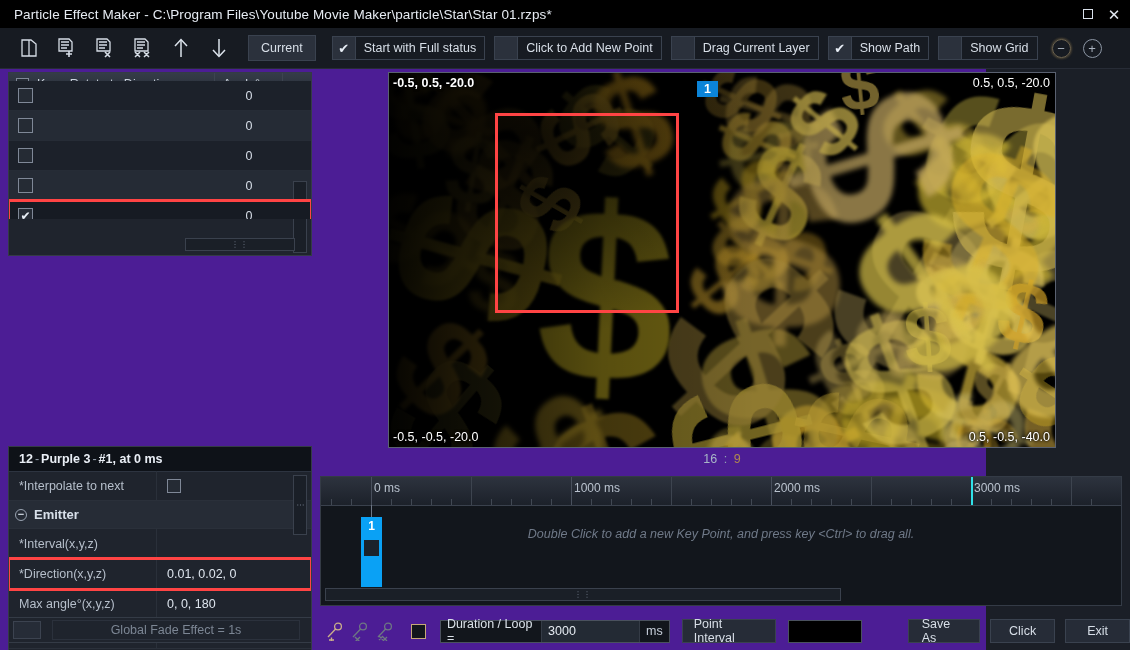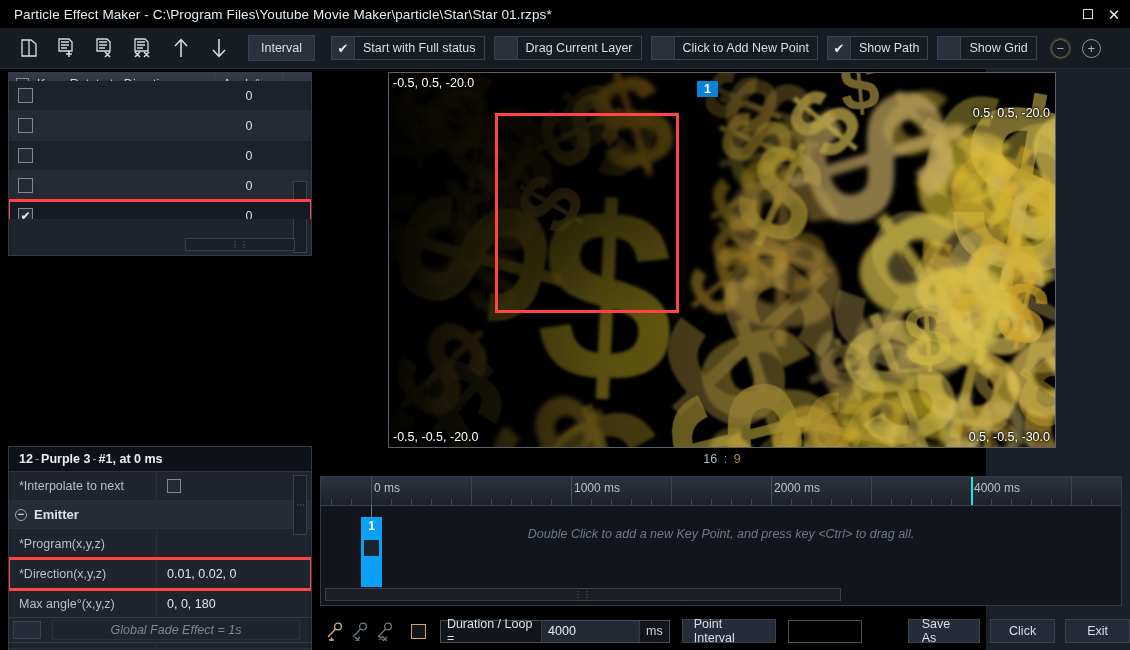--- a/index.html
+++ b/index.html
@@ -5,21 +5,21 @@
 <style>
   html,body{margin:0;padding:0;}
   body{
     width:1130px;height:650px;overflow:hidden;
     background:#1b1f27;
     font-family:"Liberation Sans", sans-serif;
     font-size:12px;
     color:#c9d1d9;
     -webkit-font-smoothing:antialiased;
   }
-  #app{position:relative;width:986px;height:650px;background:#000000;}
+  #app{position:relative;width:986px;height:650px;background:#4c1d95;}
 
   
   .titlebar{
     position:absolute;left:0;top:0;width:1130px;height:28px;
     background:#000000;
     display:flex;align-items:center;
   }
   .titlebar .ttl{
     margin-left:14px;font-size:13.5px;color:#e6ebf2;letter-spacing:.1px;
     white-space:nowrap;
@@ -129,33 +129,33 @@
     display:flex;align-items:center;justify-content:center;box-sizing:border-box;
     color:#cdd5df;font-size:11px;line-height:1;
   }
   .pcheck{width:14px;height:14px;border:1.3px solid #7f8897;background:#252b34;box-sizing:border-box;}
 
   
   #fade-bar{position:absolute;left:8px;top:617px;width:304px;height:26px;
     border:1px solid #343b46;background:#1f242d;display:flex;align-items:center;box-sizing:border-box;}
   #fade-bar .sw{width:28px;height:18px;background:#262c37;border:1px solid #3c4350;margin-left:4px;box-sizing:border-box;}
   #fade-bar .ft{flex:1;text-align:center;color:#7c8694;font-size:12.5px;border:1px solid #2b313c;height:20px;
-    display:flex;align-items:center;justify-content:center;margin:0 11px;box-sizing:border-box;font-style:italic;}
+    display:flex;align-items:center;justify-content:center;margin:0 11px;box-sizing:border-box;}
 
   
   #preview{
     position:absolute;left:388px;top:72px;width:668px;height:376px;
     background:#000;border:1px solid #5a6170;box-sizing:border-box;overflow:hidden;
   }
   #particles{position:absolute;inset:0;}
   .dlr{position:absolute;font-weight:bold;line-height:1;transform-origin:50% 50%;
        color:#d8c27a;user-select:none;}
   .corner{position:absolute;font-size:12.5px;color:#ffffff;text-shadow:0 0 3px #000,0 0 3px #000;}
-  .c-tl{left:4px;top:3px;}
-  .c-tr{right:5px;top:3px;margin-top:30px;}
+  .c-tl{left:4px;top:3px;font-weight:bold;}
+  .c-tr{right:5px;top:3px;}
   .c-bl{left:4px;bottom:3px;}
   .c-br{right:5px;bottom:3px;}
   .badge{
     position:absolute;background:#0b84d8;color:#fff;font-size:12.5px;font-weight:bold;
     padding:1px 7px;
   }
   .annot{position:absolute;border:3px solid #ff4444;box-sizing:border-box;}
   #ratio{position:absolute;left:388px;top:452px;width:668px;text-align:center;font-size:12.5px;color:#93a2b5;}
   #ratio b{color:#a8b6c7;font-weight:normal;}
   #ratio i{color:#b0894f;font-style:normal;}
@@ -244,33 +244,33 @@
           <path d="M3 9 L9 2.5 L15 9"></path>
       </svg>
     </div>
     <div class="tbicon">
       <svg width="18" height="22" viewBox="0 0 18 22" fill="none" stroke="#dde4ed" stroke-width="1.5">
         <path d="M9 2 V19"></path>
           <path d="M3 13 L9 19.5 L15 13"></path>
       </svg>
     </div>
 
-    <div class="btn flat" style="margin-left:14px;height:26px;padding:0 12px;">Interval</div>
+    <div class="btn flat" style="margin-left:14px;height:26px;padding:0 12px;">Current</div>
 
     <div class="chk-btn" style="margin-left:16px;">
       <div class="cbox">✔</div>
       <div class="lbl">Start with Full status</div>
     </div>
     <div class="chk-btn" style="margin-left:9px;">
       <div class="cbox"></div>
-      <div class="lbl">Drag Current Layer</div>
+      <div class="lbl">Click to Add New Point</div>
     </div>
     <div class="chk-btn" style="margin-left:9px;">
       <div class="cbox"></div>
-      <div class="lbl">Click to Add New Point</div>
+      <div class="lbl">Drag Current Layer</div>
     </div>
     <div class="chk-btn" style="margin-left:9px;">
       <div class="cbox">✔</div>
       <div class="lbl">Show Path</div>
     </div>
     <div class="chk-btn" style="margin-left:9px;">
       <div class="cbox"></div>
       <div class="lbl">Show Grid</div>
     </div>
 
@@ -349,21 +349,21 @@
             <div class="pcheck"></div>
           </div>
         </div>
         <div class="prow group">
           <div class="gk">
             <div class="minus-circle">−</div>
             <span>Emitter</span>
           </div>
         </div>
         <div class="prow">
-          <div class="pk">*Program(x,y,z)</div>
+          <div class="pk">*Interval(x,y,z)</div>
         </div>
         <div class="prow" style="position: relative; outline: rgb(255, 68, 68) solid 3px; outline-offset: -1px; z-index: 3;">
           <div class="pk">*Direction(x,y,z)</div>
           <div class="pv">0.01, 0.02, 0</div>
         </div>
         <div class="prow">
           <div class="pk">Max angle°(x,y,z)</div>
           <div class="pv">0, 0, 180</div>
         </div>
         <div class="prow">
@@ -460,38 +460,38 @@
         <div class="dlr" style="left: 455.422px; top: 360.845px; font-size: 206.097px; color: rgb(201, 159, 59); opacity: 0.37; transform: rotate(-63.4deg); filter: blur(2.31px);">$</div>
         <div class="dlr" style="left: 481.109px; top: 102.899px; font-size: 231.482px; color: rgb(217, 195, 74); opacity: 0.69; transform: rotate(-35.6deg); filter: blur(2.63px);">$</div>
         <div class="dlr" style="left: 57.1454px; top: 49.8298px; font-size: 97.5864px; color: rgb(135, 113, 33); opacity: 0.53; transform: rotate(8.6deg); filter: blur(1.84px);">$</div>
         <div style="position: absolute; inset: 0px; pointer-events: none; background: linear-gradient(90deg, rgba(0, 0, 0, 0.92) 0%, rgba(0, 0, 0, 0.62) 12%, rgba(0, 0, 0, 0.18) 32%, rgba(0, 0, 0, 0) 55%), radial-gradient(at 20% 18%, rgba(0, 0, 0, 0.75) 0%, rgba(0, 0, 0, 0) 45%);"></div>
       </div>
     <div class="annot" style="left:106px;top:40px;width:184px;height:200px;"></div>
     <div class="badge" style="left:308px;top:8px;">1</div>
     <div class="corner c-tl">-0.5, 0.5, -20.0</div>
     <div class="corner c-tr">0.5, 0.5, -20.0</div>
     <div class="corner c-bl">-0.5, -0.5, -20.0</div>
-    <div class="corner c-br">0.5, -0.5, -30.0</div>
+    <div class="corner c-br">0.5, -0.5, -40.0</div>
   </div>
   <div id="ratio">
     <b>16</b>
     <span style="margin:0 3px;">:</span>
     <i>9</i>
   </div>
 
   <div id="timeline">
     <div id="ruler">
         <div class="rmaj" style="left: 50px;"></div>
         <div class="rlabel" style="left: 50px;">0 ms</div>
         <div class="rmaj" style="left: 250px;"></div>
         <div class="rlabel" style="left: 250px;">1000 ms</div>
         <div class="rmaj" style="left: 450px;"></div>
         <div class="rlabel" style="left: 450px;">2000 ms</div>
         <div class="rmaj" style="left: 650px;"></div>
-        <div class="rlabel" style="left: 650px;">4000 ms</div>
+        <div class="rlabel" style="left: 650px;">3000 ms</div>
         <div class="rmaj" style="left: 150px; background: rgb(61, 68, 79);"></div>
         <div class="rmaj" style="left: 350px; background: rgb(61, 68, 79);"></div>
         <div class="rmaj" style="left: 550px; background: rgb(61, 68, 79);"></div>
         <div class="rmaj" style="left: 750px; background: rgb(61, 68, 79);"></div>
         <div class="rmin" style="left: 10px;"></div>
         <div class="rmin" style="left: 30px;"></div>
         <div class="rmin" style="left: 70px;"></div>
         <div class="rmin" style="left: 90px;"></div>
         <div class="rmin" style="left: 110px;"></div>
         <div class="rmin" style="left: 130px;"></div>
@@ -554,21 +554,21 @@
       <svg width="20" height="20" viewBox="0 0 20 20" fill="none" stroke="#6e7783" stroke-width="1.3">
         <circle cx="13" cy="5.5" r="3.4"></circle>
           <path d="M10.6 8 L3 16"></path>
         <path d="M4 15 l4 4 M8 15 l-4 4 M8 16 l4 4 M12 16 l-4 4" stroke-width="1.3"></path>
       </svg>
     </div>
     <div class="bchk" style="margin-left:14px;"></div>
 
     <div class="field" style="margin-left:14px;">
       <div class="fl">Duration / Loop =</div>
-      <div class="fi">4000</div>
+      <div class="fi">3000</div>
       <div class="fu">ms</div>
     </div>
     <div class="btn" style="margin-left:12px;height:24px;padding:0 11px;">Point Interval</div>
     <div class="colorbox" style="margin-left:12px;"></div>
     <div class="btn" style="margin-left:46px;height:24px;padding:0 13px;">Save As</div>
     <div class="btn" style="margin-left:10px;height:24px;padding:0 18px;">Click</div>
     <div class="btn" style="margin-left:10px;height:24px;padding:0 21px;">Exit</div>
   </div>
 
 </div>

